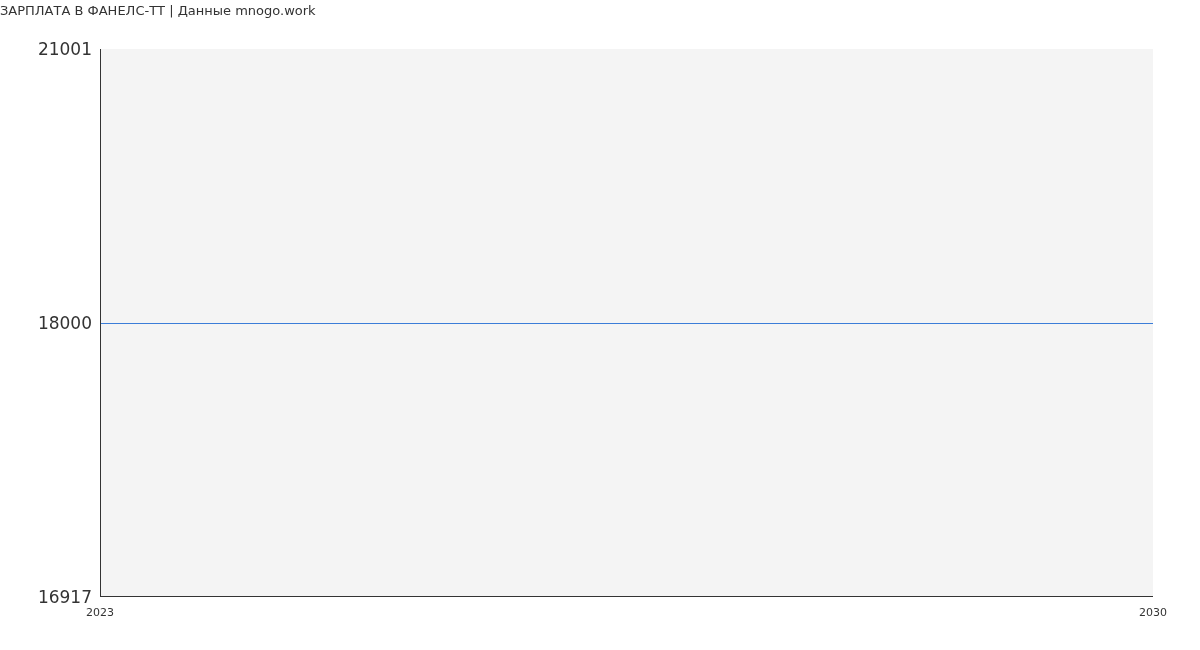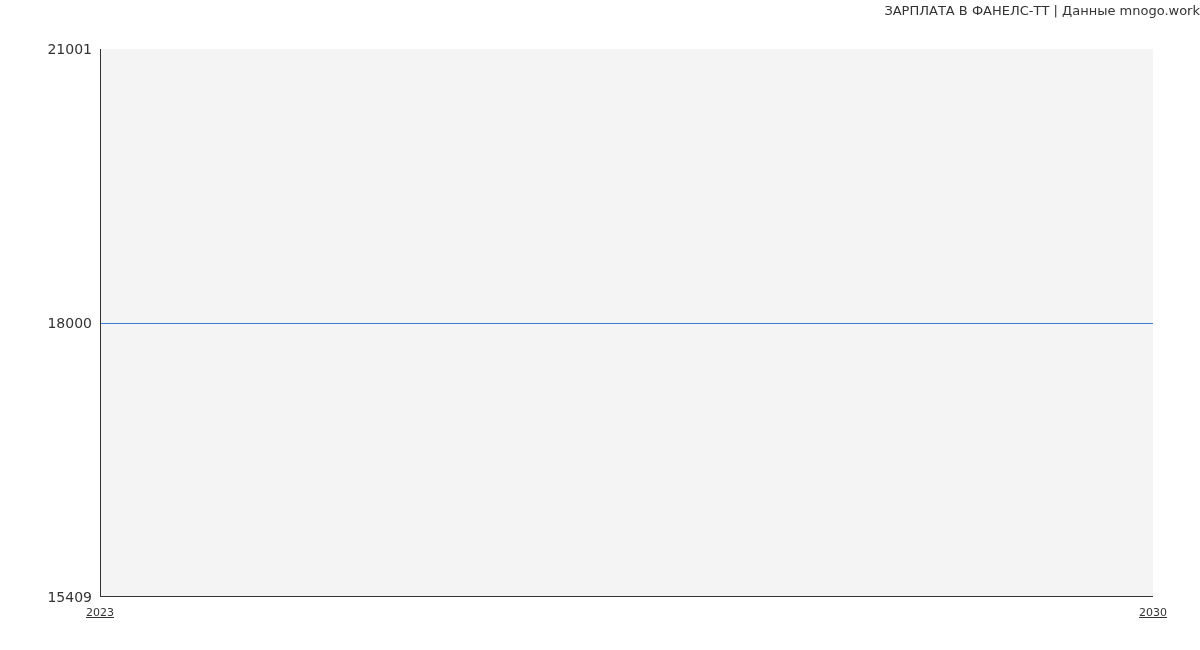--- a/index.html
+++ b/index.html
@@ -15,21 +15,21 @@
   .chart-wrap {
     position: relative;
     width: 1200px;
     height: 650px;
   }
   .title {
     position: absolute;
     top: 3px;
     left: 0;
     width: 1200px;
-    text-align: right;
+    text-align: left;
     font-size: 13px;
     color: #333333;
   }
   .plot-area {
     position: absolute;
     left: 100px;
     top: 49px;
     width: 1053px;   
     height: 548px;   
     background: #f4f4f4;
@@ -40,41 +40,40 @@
   .data-line {
     position: absolute;
     left: 0;
     width: 100%;
     height: 0;
     border-top: 1px solid #3b7dd8;
   }
   .y-tick {
     position: absolute;
     width: 88px;
-    font-size: 14px;
+    font-size: 17px;
     color: #333333;
     text-align: right;
     transform: translateY(-50%);
   }
   .x-tick {
     position: absolute;
     font-size: 11px;
     color: #333333;
     transform: translateX(-50%);
-    text-decoration: underline;
   }
 </style>
 </head>
 <body>
 
 <div class="chart-wrap">
 
   <div class="title">ЗАРПЛАТА В ФАНЕЛС-ТТ | Данные mnogo.work</div>
 
-  <div class="y-tick" id="ytick-0" style="left: 4px; top: 597px;">15409</div>
+  <div class="y-tick" id="ytick-0" style="left: 4px; top: 597px;">16917</div>
   <div class="y-tick" id="ytick-1" style="left: 4px; top: 323px;">18000</div>
   <div class="y-tick" id="ytick-2" style="left: 4px; top: 49px;">21001</div>
 
   <div class="x-tick" id="xtick-0" style="left: 100px; top: 606px;">2023</div>
   <div class="x-tick" id="xtick-1" style="left: 1153px; top: 606px;">2030</div>
 
   <div class="plot-area" style="background-color: rgb(244, 244, 244);">
     <div class="data-line" id="data-line" style="top: 274px; border-top-color: rgb(59, 125, 216);"></div>
   </div>
 

